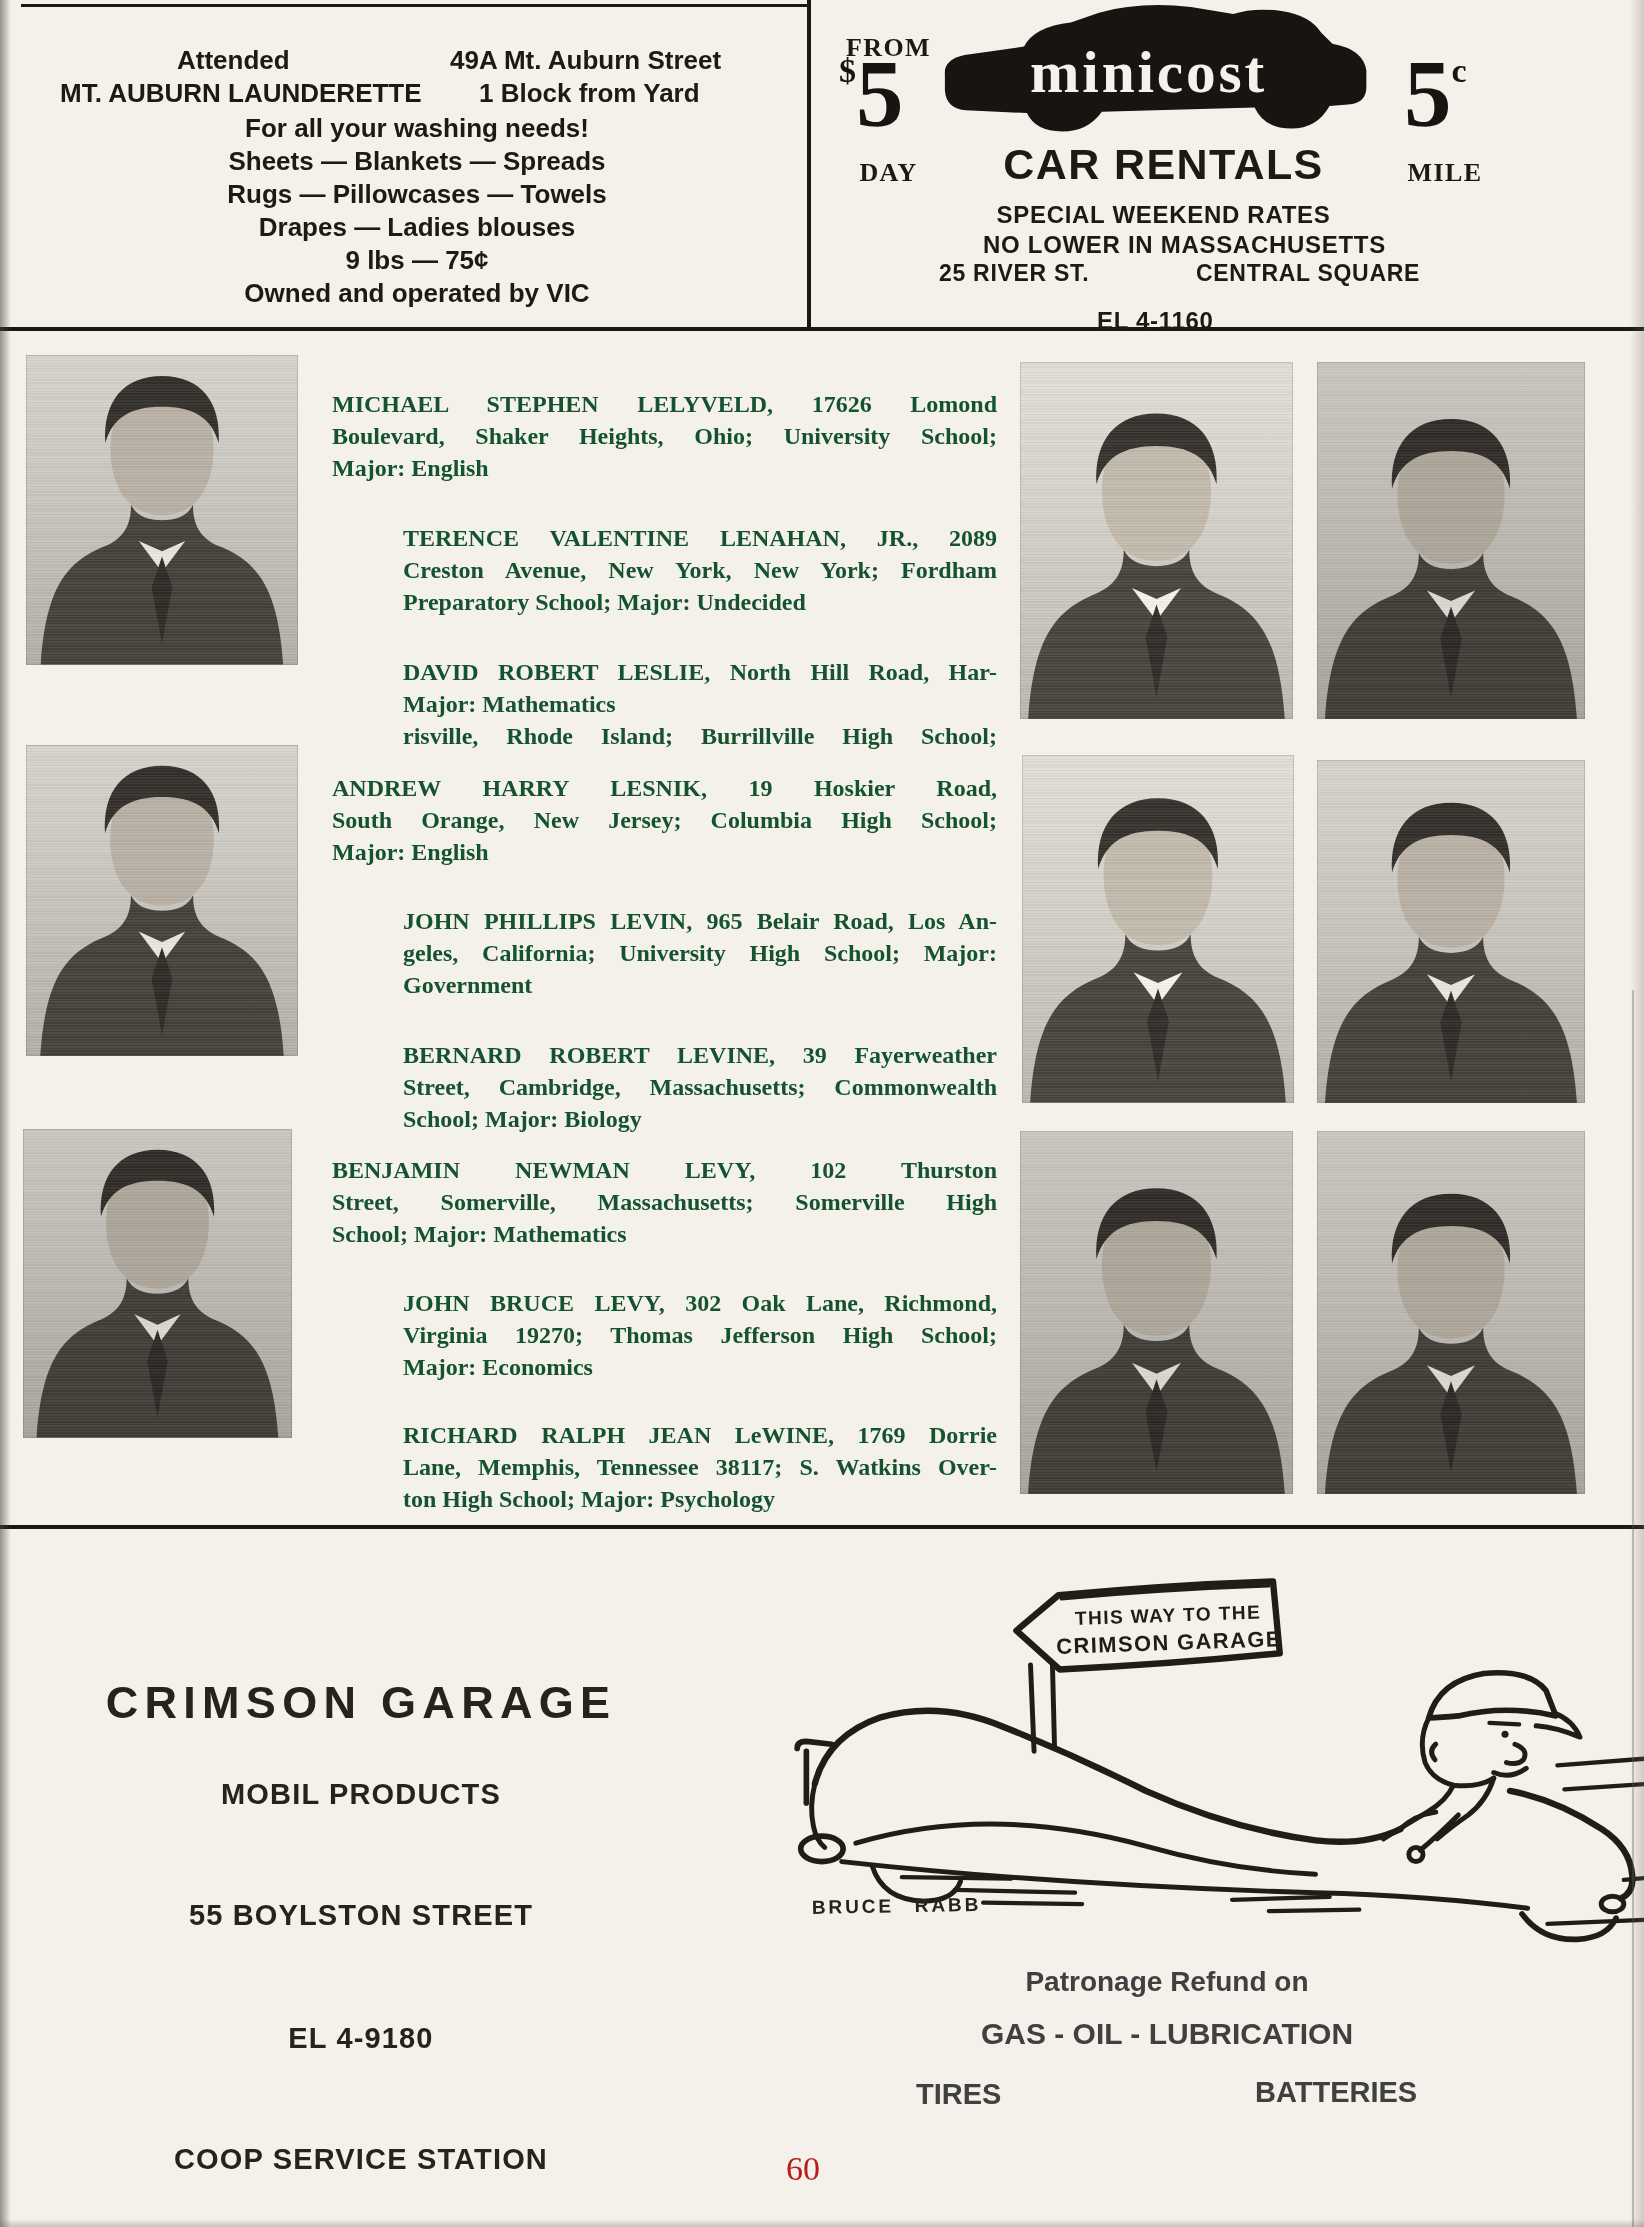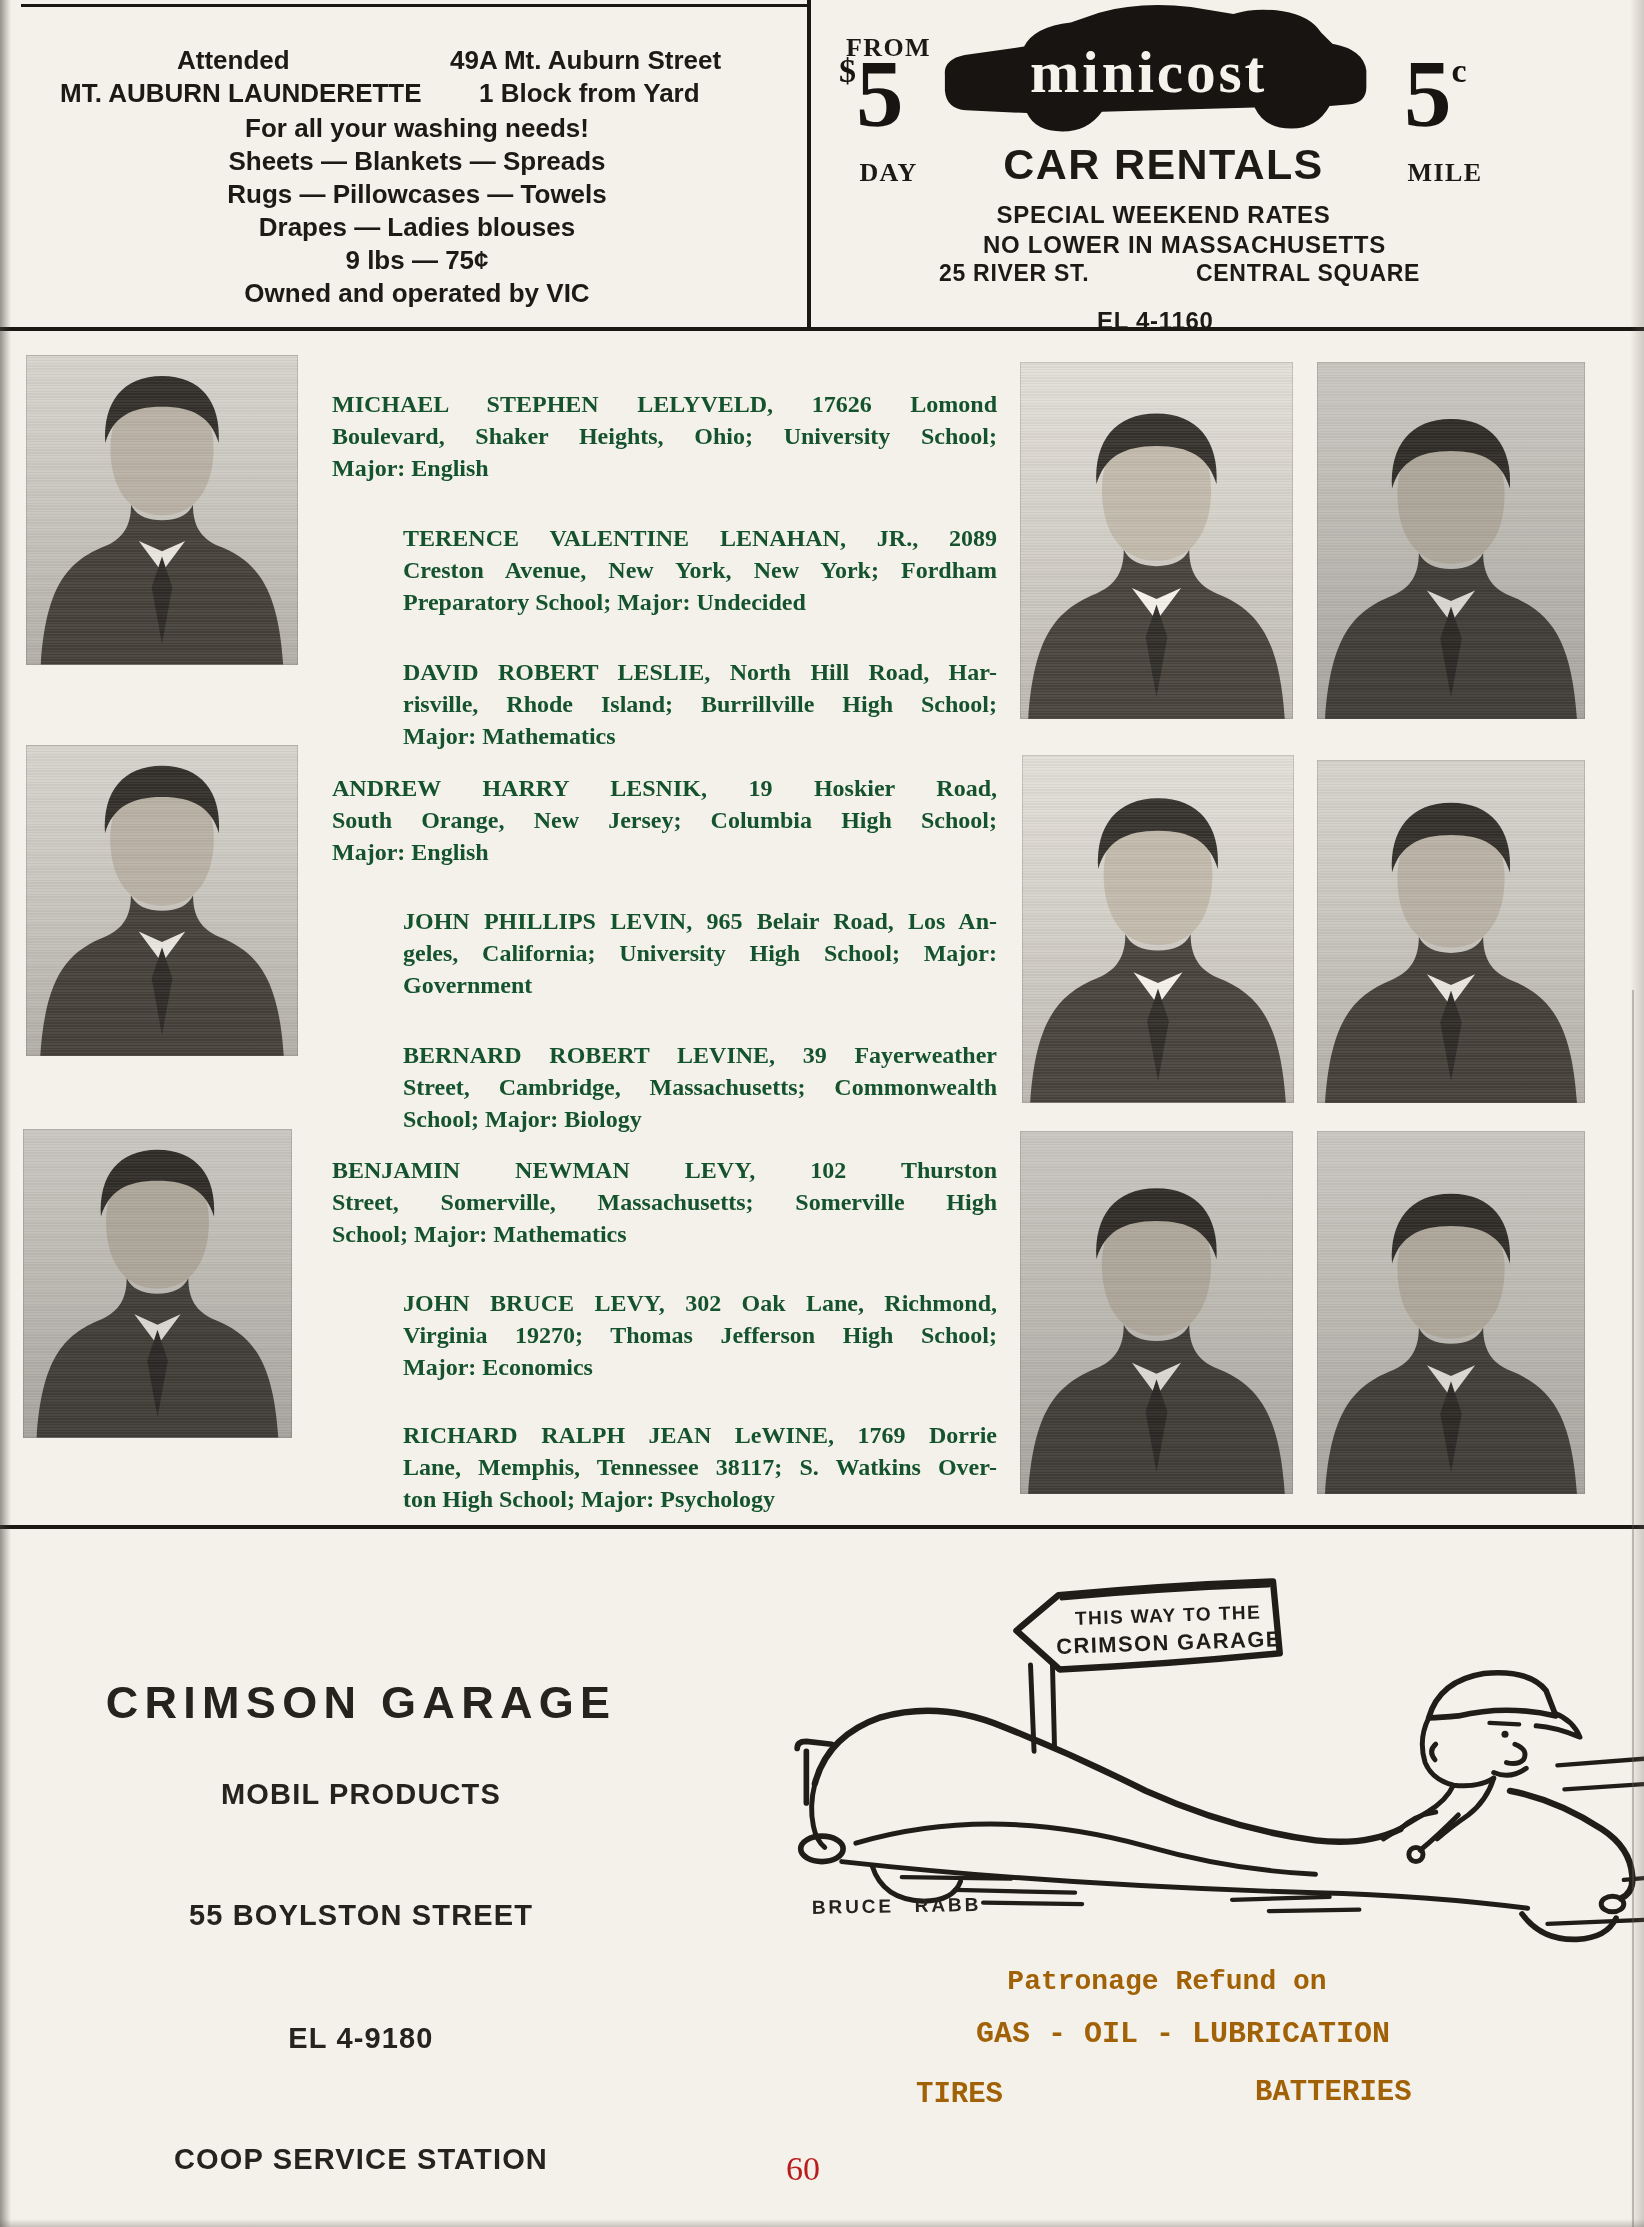--- a/index.html
+++ b/index.html
@@ -24,21 +24,21 @@
   .photo{position:absolute;overflow:hidden;background:linear-gradient(180deg,#d7d4cd 0%,#c6c3bc 55%,#b2afa8 100%);box-shadow:inset 0 0 0 0.7px rgba(60,56,50,.25);}
   .photo svg{position:absolute;left:0;bottom:0;width:100%;height:100%;}
   .photo::after{content:"";position:absolute;inset:0;background:repeating-linear-gradient(0deg,rgba(255,255,255,.055) 0 1.4px,rgba(0,0,0,.03) 1.4px 2.8px);}
   .p-dark{filter:brightness(.94);}
   .p-light{filter:brightness(1.05);}
   .bio{font-family:"Liberation Serif",serif;font-size:24px;line-height:32px;color:#14532d;font-weight:bold;}
   .bio .ln{text-align:justify;text-align-last:justify;white-space:normal;}
   .bio .ln.last{text-align-last:left;}
   
   .cg{font-family:"Liberation Sans",sans-serif;font-weight:700;color:#26231e;white-space:nowrap;}
-  .refund{font-family:Liberation Mono, monospace;font-weight:700;color:#a16207;white-space:nowrap;}
+  .refund{font-family:Liberation Sans, sans-serif;font-weight:700;color:#404040;white-space:nowrap;}
   .pageno{font-family:"Liberation Serif",serif;font-size:34px;color:#b91c1c;}
   
   .edgeL{left:0;top:0;width:11.3px;height:2227px;background:linear-gradient(90deg,rgba(70,66,60,.55),rgba(70,66,60,0));}
   .edgeR{right:0;top:0;width:14px;height:2227px;background:linear-gradient(270deg,rgba(110,104,96,.28),rgba(110,104,96,0));}
   .edgeB{left:0;bottom:0;width:1644px;height:8.5px;background:linear-gradient(0deg,rgba(90,86,78,.3),rgba(90,86,78,0));}
   .edgeRline{right:10px;top:990px;width:2.1px;height:1237px;background:rgba(95,90,82,.35);}
 </style>
 </head>
 <body>
 
@@ -116,22 +116,22 @@
     <div class="ln">Boulevard, Shaker Heights, Ohio; University School;</div>
     <div class="ln last">Major: English</div>
   </div>
   <div class="abs bio" style="left:403px;top:522px;width:594px;">
     <div class="ln">TERENCE VALENTINE LENAHAN, JR., 2089</div>
     <div class="ln">Creston Avenue, New York, New York; Fordham</div>
     <div class="ln last">Preparatory School; Major: Undecided</div>
   </div>
   <div class="abs bio" style="left:403px;top:656px;width:594px;">
     <div class="ln">DAVID ROBERT LESLIE, North Hill Road, Har-</div>
+    <div class="ln last">Major: Mathematics</div>
     <div class="ln">risville, Rhode Island; Burrillville High School;</div>
-    <div class="ln last">Major: Mathematics</div>
   </div>
 
   <div class="photo" style="left:26px;top:745px;width:272px;height:311px;" aria-label="portrait of smiling young man in suit looking to the side">
       <svg viewBox="0 0 385 440" width="272" height="311">
         <use href="#portrait"></use>
       </svg>
     </div>
   <div class="photo p-light" style="left:1022px;top:755px;width:272px;height:348px;" aria-label="portrait of young man with thick dark hair in white shirt">
       <svg viewBox="0 0 385 492" width="272" height="348">
         <use href="#portrait"></use>

